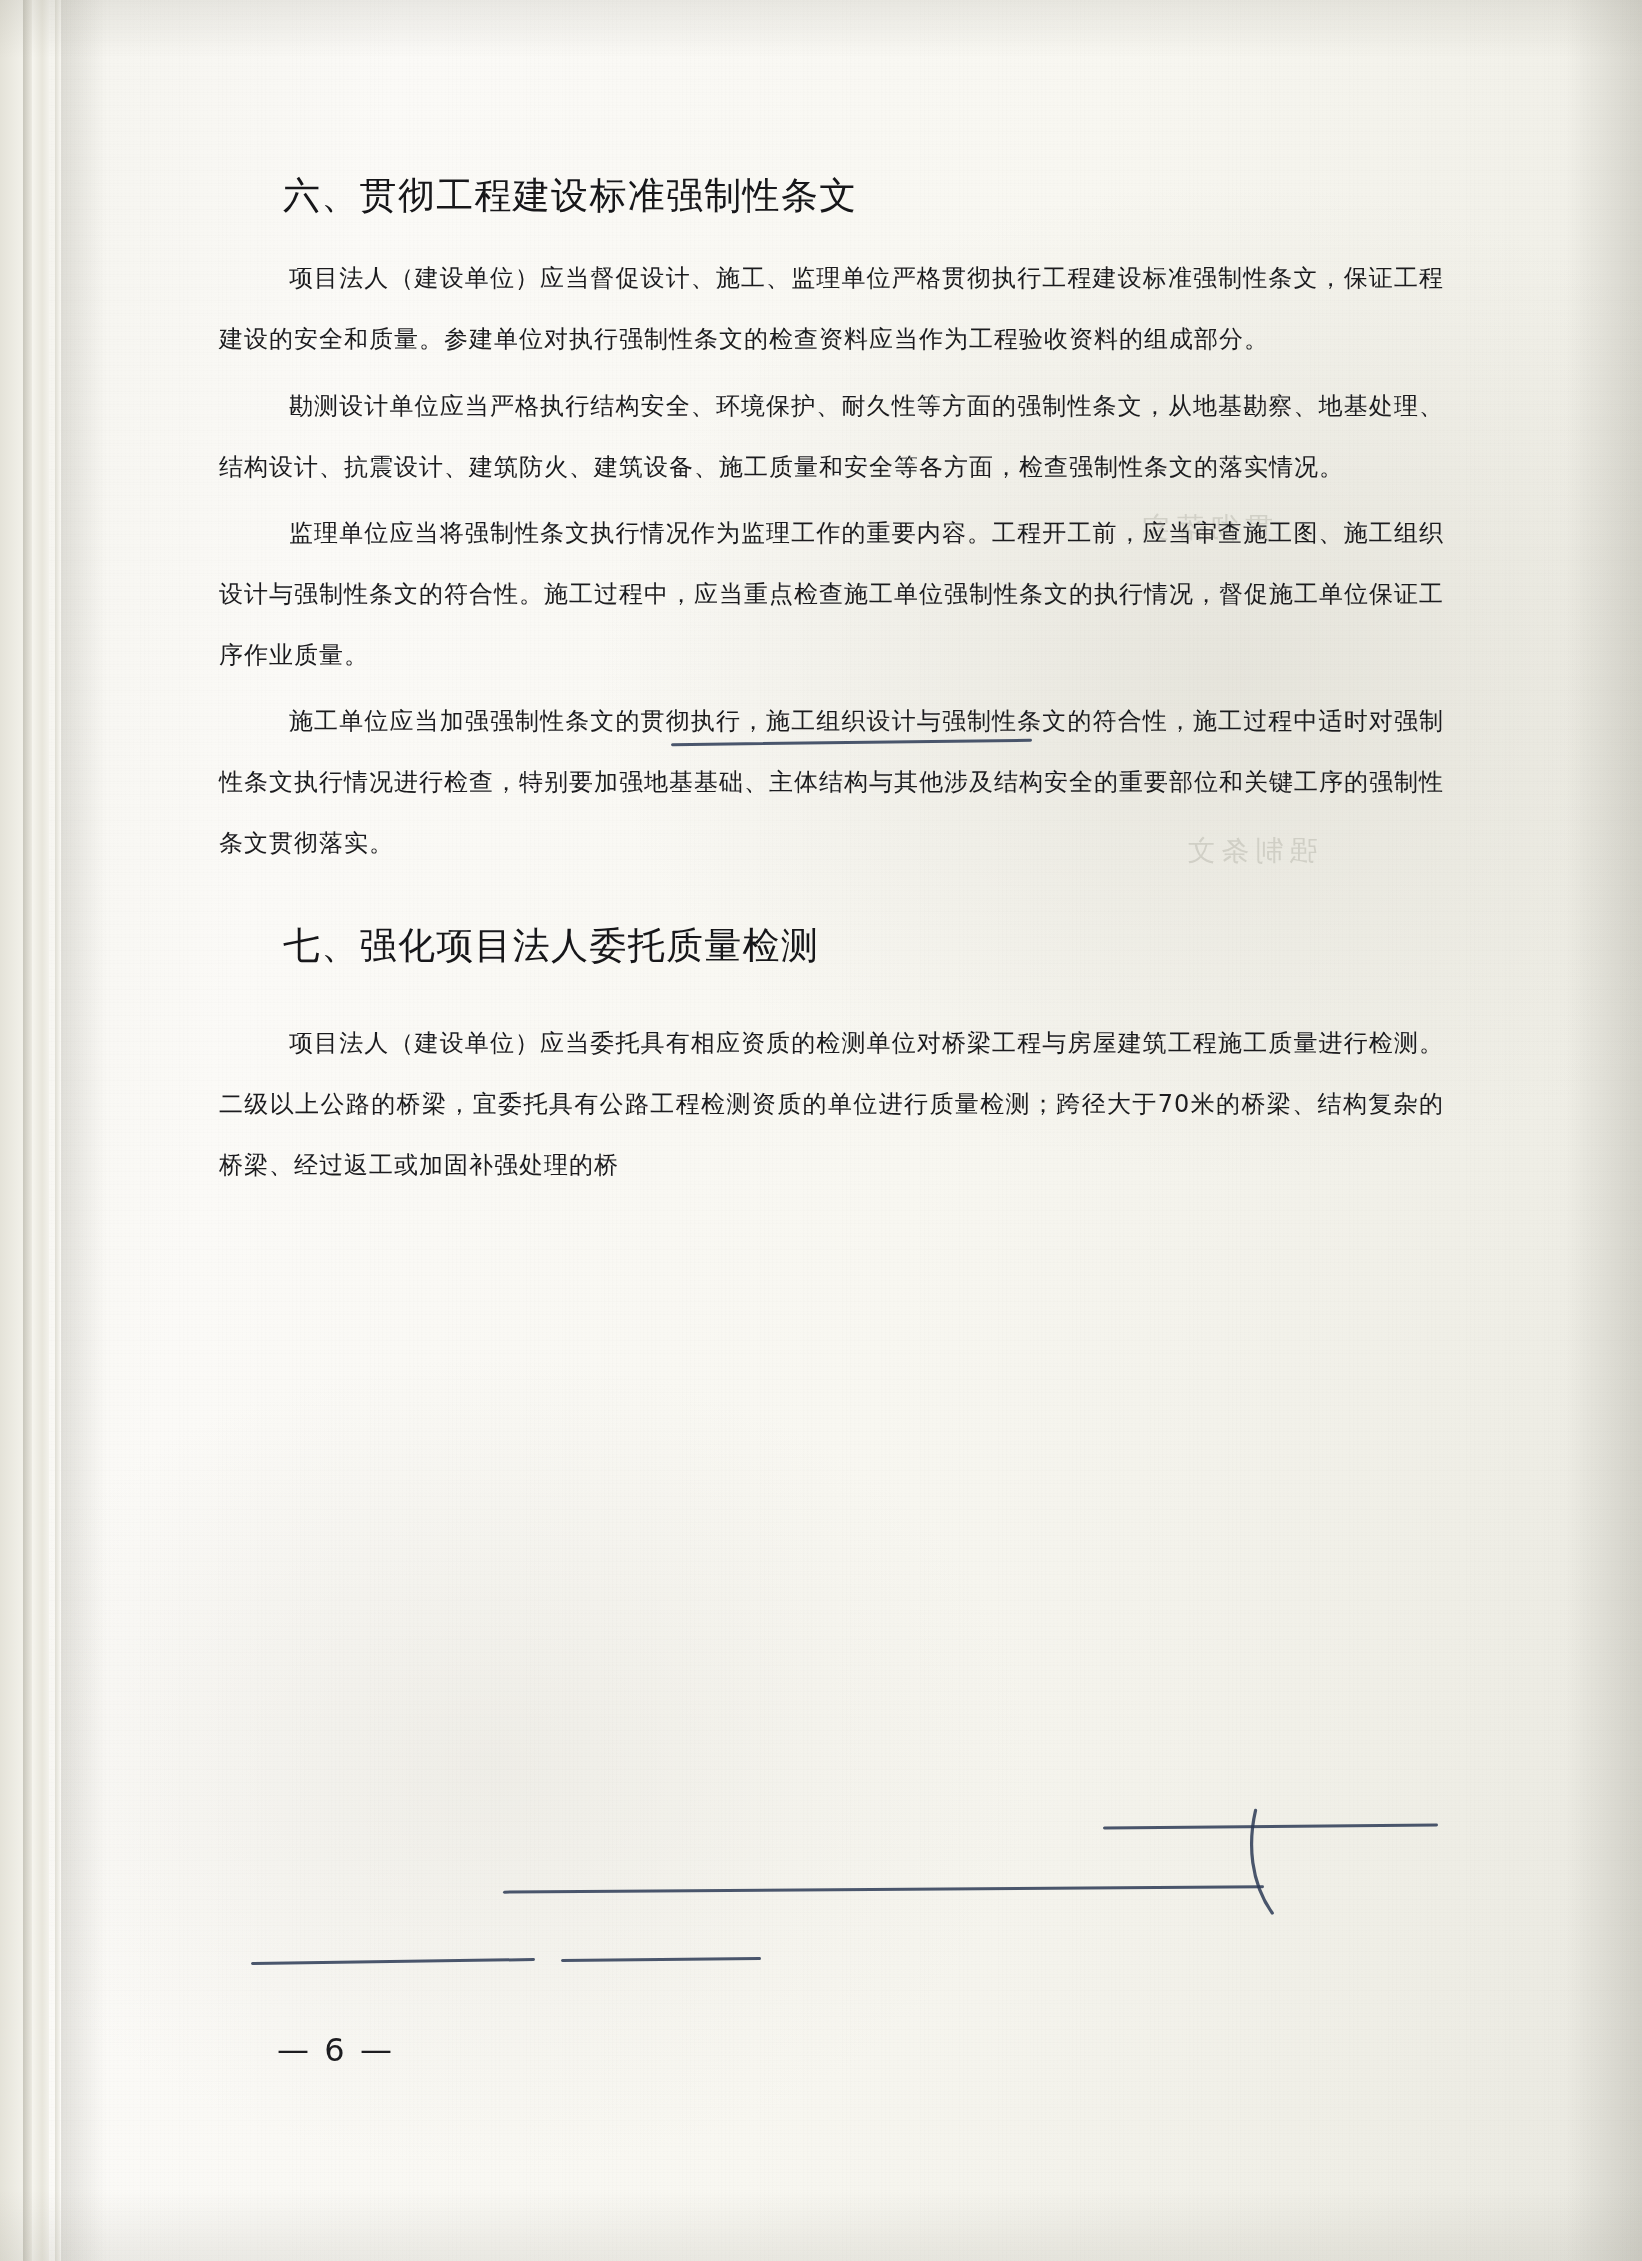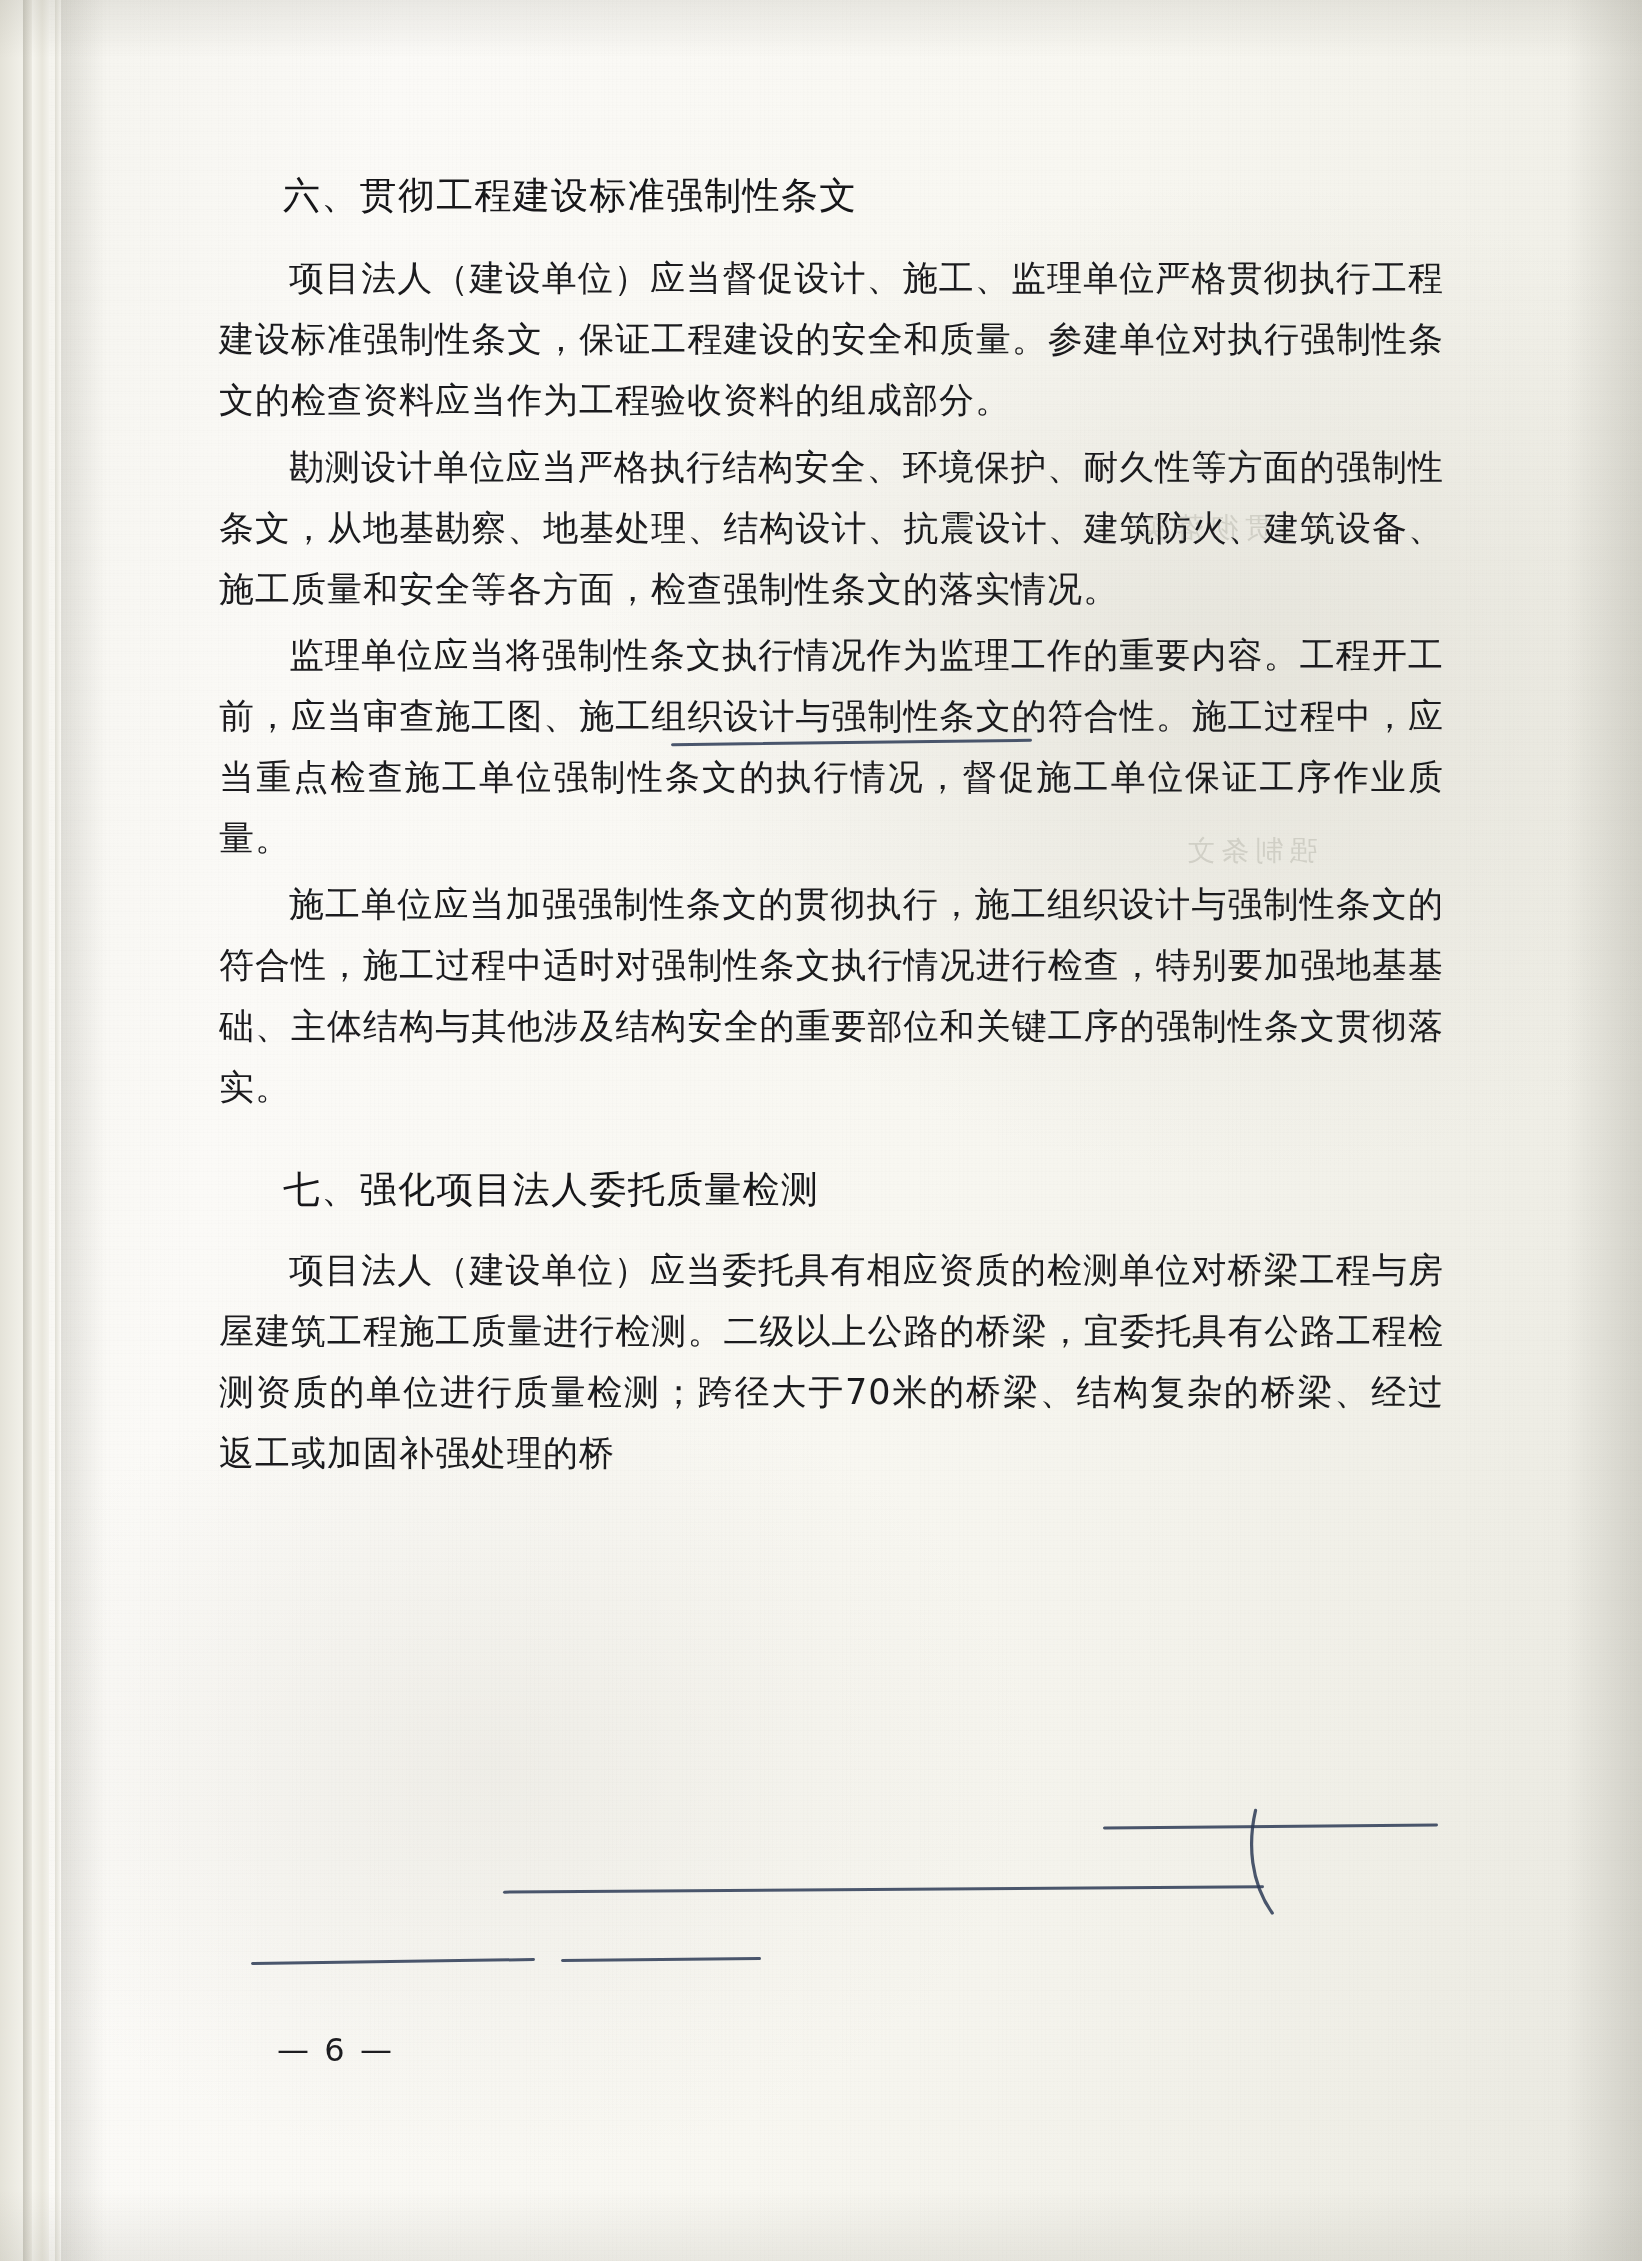--- a/index.html
+++ b/index.html
@@ -78,26 +78,26 @@
     font-weight: 400;
     font-size: 37px;
     line-height: 1.2;
     color: #17171a;
     margin: 0 0 30px 0;
     padding-left: 64px;
     letter-spacing: 1.3px;
   }
   h2.section-heading.second {
     margin-top: 50px;
-    margin-bottom: 28px;
+    margin-bottom: 45px;
   }
 
   p.body-para {
     font-family: "DejaVu Sans", sans-serif;
-    font-size: 35px;
+    font-size: 24px;
     line-height: 61px;
     color: #1b1b1e;
     margin: 0 0 5.2px 0;
     text-indent: 70px;
     text-align: justify;
     text-justify: inter-ideograph;
     letter-spacing: 1px;
     font-weight: 400;
   }
 

